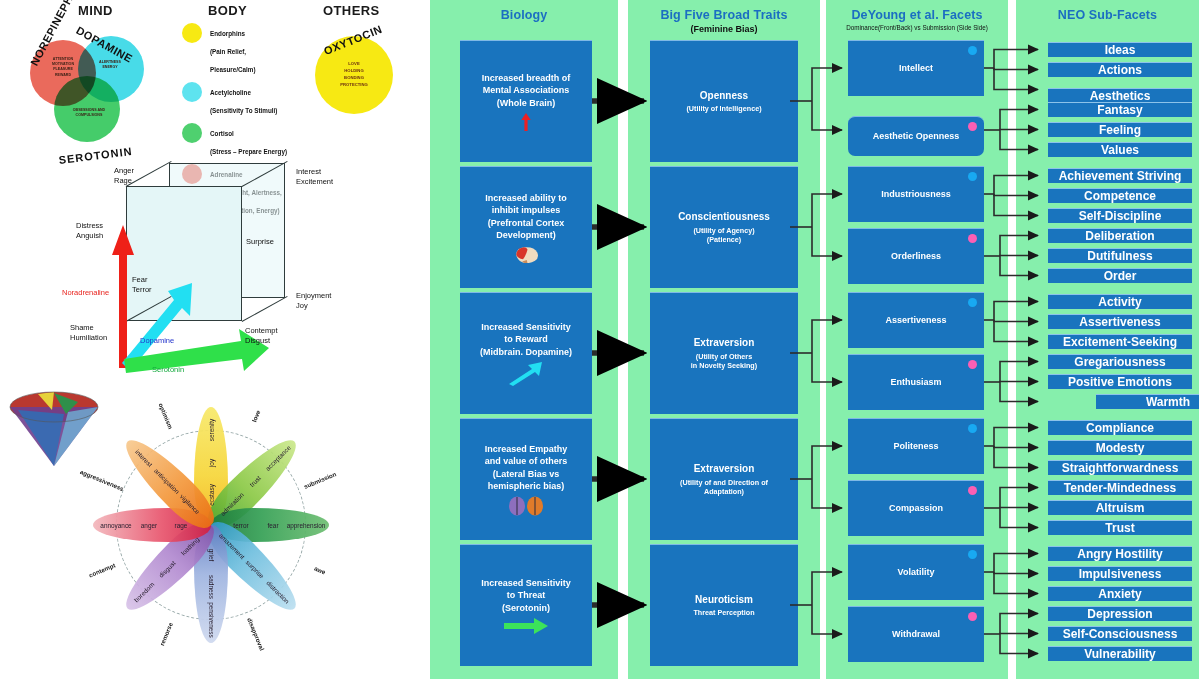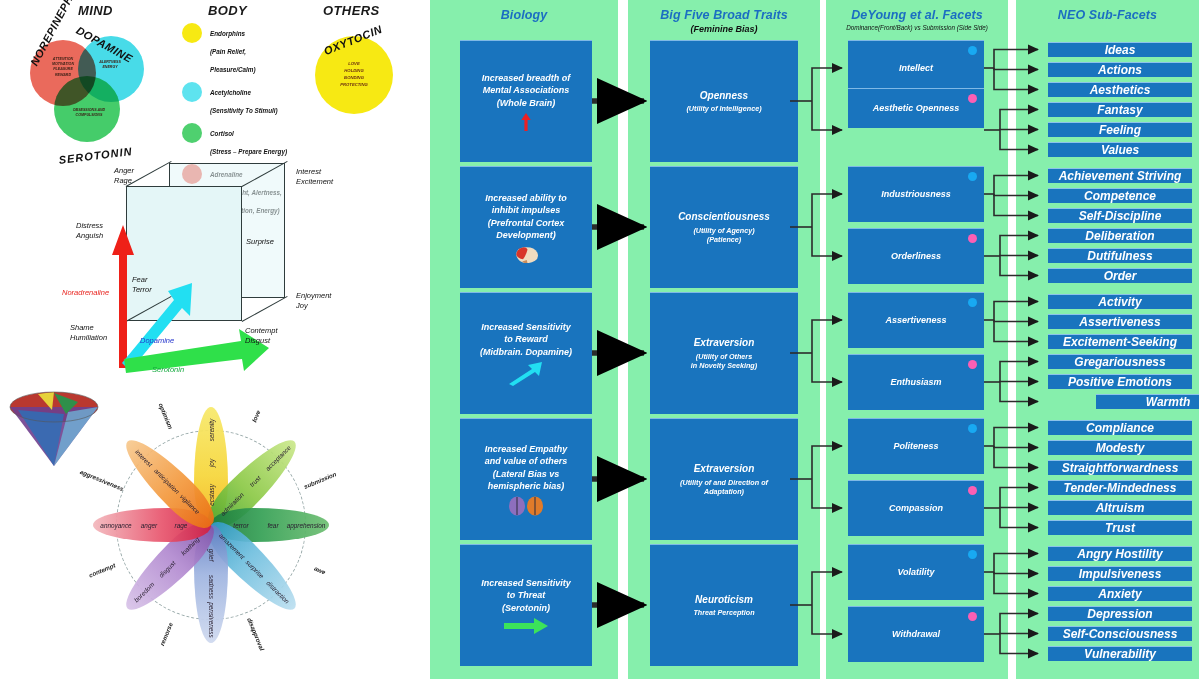--- a/index.html
+++ b/index.html
@@ -2,21 +2,21 @@
 <html><head>
 <meta charset="utf-8">
 <style>
   * { box-sizing: border-box; margin: 0; padding: 0; }
   html, body {
     width: 1199px; height: 679px;
     background: #ffffff;
     font-family: "Liberation Sans", sans-serif;
     overflow: hidden;
   }
-  #root { position: relative; width: 1199px; height: 679px; background: #fff; font-style: italic; }
+  #root { position: relative; width: 1199px; height: 679px; background: #fff; }
 
   
   #left-panel { position: absolute; left: 0; top: 0; width: 408px; height: 679px; background: #ffffff; }
 
   
   #venn-block { position: absolute; left: 0; top: 0; width: 408px; height: 168px; }
   .col-head { position: absolute; font-weight: bold; font-size: 13px; color: #1a1a1a; letter-spacing: .4px; }
   #head-mind { left: 78px; top: 3px; }
   #head-body { left: 208px; top: 3px; }
   #head-others { left: 323px; top: 3px; }
@@ -311,21 +311,21 @@
           <div class="t2">Threat Perception</div>
         </div>
       </div>
     <div class="colpanel" id="panel-dey">
         <div class="coltitle">DeYoung et al. Facets</div>
         <div class="colsub tiny">Dominance(Front/Back) vs Submission (Side Side)</div>
         <div class="bx dey" style="top: 40px; height: 56px;">
           <span class="dot blue"></span>
           <div class="t1">Intellect</div>
         </div>
-        <div class="bx dey" style="top: 88px; height: 40px;">
+        <div class="bx dey" style="top: 116px; height: 40px; border-radius: 7px;">
           <span class="dot pink"></span>
           <div class="t1">Aesthetic Openness</div>
         </div>
         <div class="bx dey" style="top: 166px; height: 56px;">
           <span class="dot blue"></span>
           <div class="t1">Industriousness</div>
         </div>
         <div class="bx dey" style="top: 228px; height: 56px;">
           <span class="dot pink"></span>
           <div class="t1">Orderliness</div>
@@ -352,21 +352,21 @@
         </div>
         <div class="bx dey" style="top: 606px; height: 56px;">
           <span class="dot pink"></span>
           <div class="t1">Withdrawal</div>
         </div>
       </div>
     <div class="colpanel" id="panel-neo">
         <div class="coltitle">NEO Sub-Facets</div>
         <div class="neo" style="top: 42px;">Ideas</div>
         <div class="neo" style="top: 62px;">Actions</div>
-        <div class="neo" style="top: 82px;">Aesthetics</div>
+        <div class="neo" style="top: 88px;">Aesthetics</div>
         <div class="neo" style="top: 102px;">Fantasy</div>
         <div class="neo" style="top: 122px;">Feeling</div>
         <div class="neo" style="top: 142px;">Values</div>
         <div class="neo" style="top: 168px;">Achievement Striving</div>
         <div class="neo" style="top: 188px;">Competence</div>
         <div class="neo" style="top: 208px;">Self-Discipline</div>
         <div class="neo" style="top: 228px;">Deliberation</div>
         <div class="neo" style="top: 248px;">Dutifulness</div>
         <div class="neo" style="top: 268px;">Order</div>
         <div class="neo" style="top: 294px;">Activity</div>

